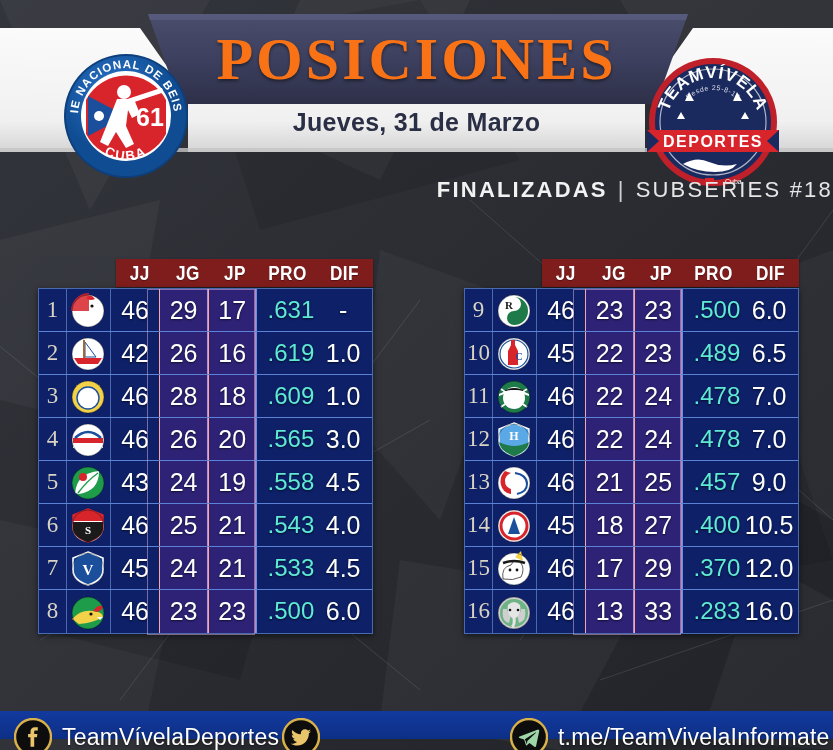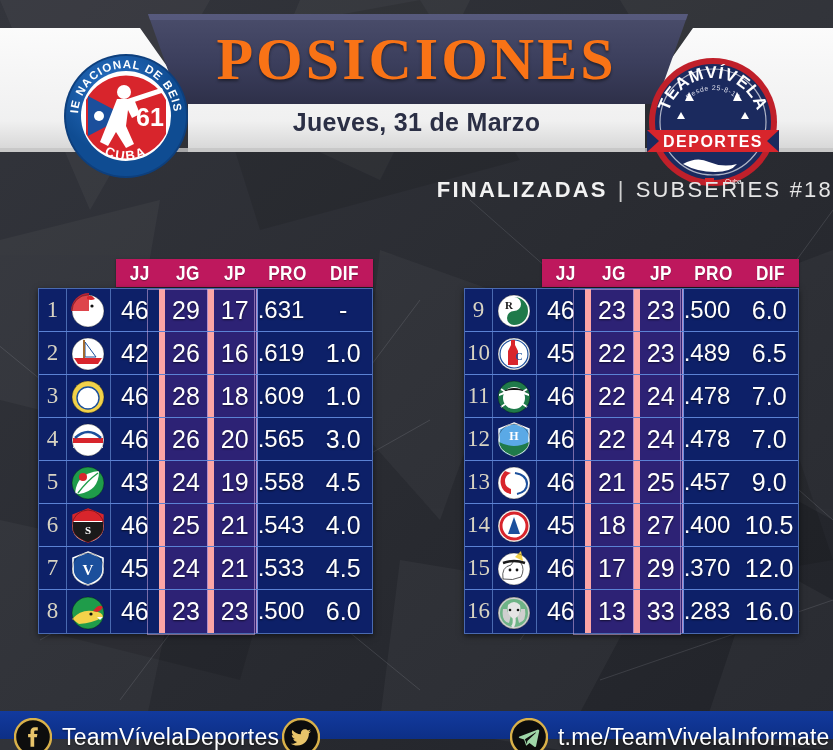--- a/index.html
+++ b/index.html
@@ -48,21 +48,21 @@
   #logo-left  { left: 62px;  top: 52px; }
   #logo-right { left: 645px; top: 52px; }
 
   
   .board { position: absolute; z-index: 3; }
   #board-left  { left: 38px;  top: 259px; }
   #board-right { left: 464px; top: 259px; }
 
   .hdr-row {
     position: absolute; top: 0; height: 28px;
-    background: #be185d;
+    background: #7f1d1d;
     display: flex; align-items: center;
     box-shadow: 0 1px 2px rgba(0,0,0,.5);
   }
   #board-left .hdr-row  { left: 78px; width: 257px; }
   #board-right .hdr-row { left: 78px; width: 257px; }
   .hdr-cell {
     color: #fff; font-size: 20px; font-weight: 700;
     font-family: "Liberation Sans", sans-serif;
     letter-spacing: .5px;
     text-align: center;
@@ -98,26 +98,26 @@
     border-right: 1px solid #4a6ab0;
   }
   .c-num {
     width: 52px; text-align: center;
     font-size: 25px; color: #ffffff; font-weight: 400;
     height: 100%; line-height: 42px;
     text-shadow: 0 1px 2px rgba(0,0,0,.6);
   }
   .c-num.hl {
     background: rgba(120,40,150,.30);
-    border-left: 6px solid #fca5a5;
+    border-left: 1px solid #fca5a5;
     border-right: 1px solid #b08ec8;
   }
   .c-pro {
-    width: 62px; text-align: left;
-    font-size: 24px; color: #ffffff;
+    width: 62px; text-align: right;
+    font-size: 24px; color: #5eead4;
     height: 100%; line-height: 42px;
     border-left: 1px solid #6b8ddd;
     text-shadow: 0 1px 2px rgba(0,0,0,.6);
   }
   .c-dif {
     width: 62px; text-align: center;
     font-size: 25px; color: #ffffff;
     height: 100%; line-height: 42px;
     text-shadow: 0 1px 2px rgba(0,0,0,.6);
   }

